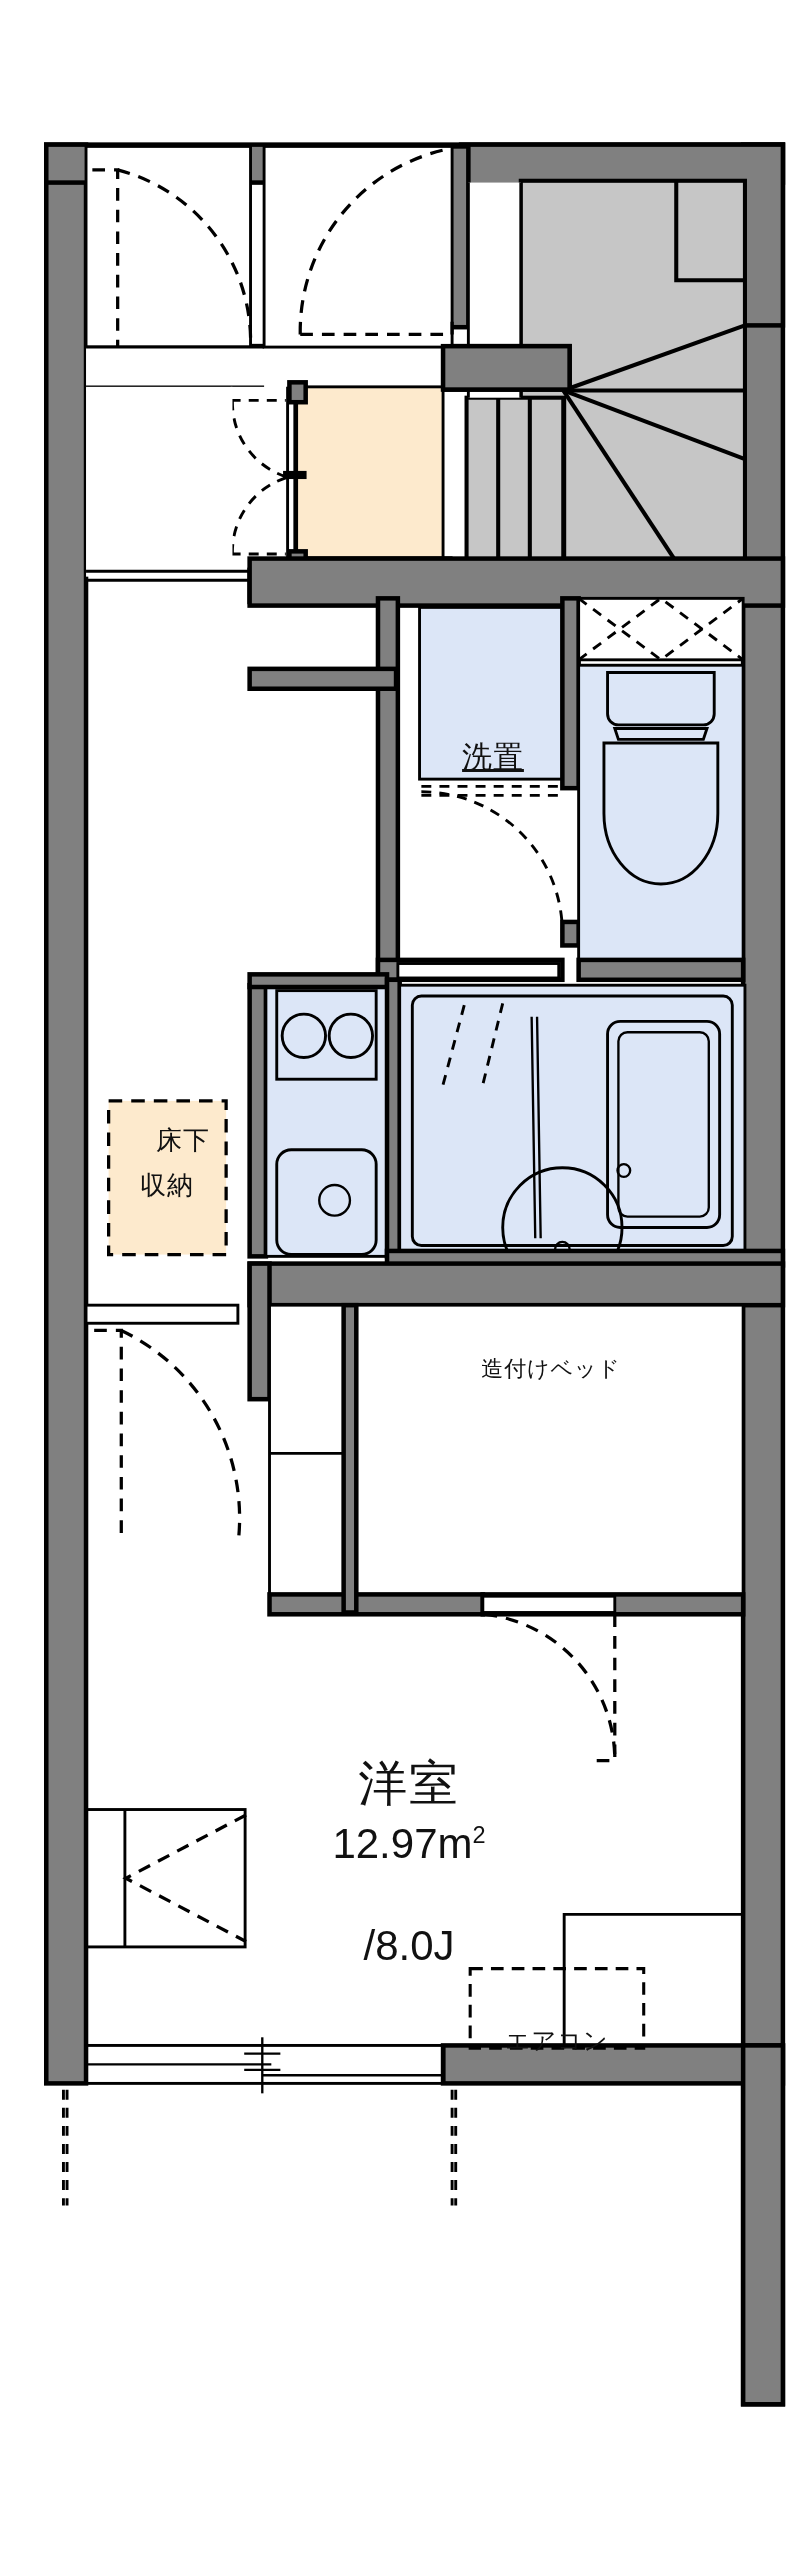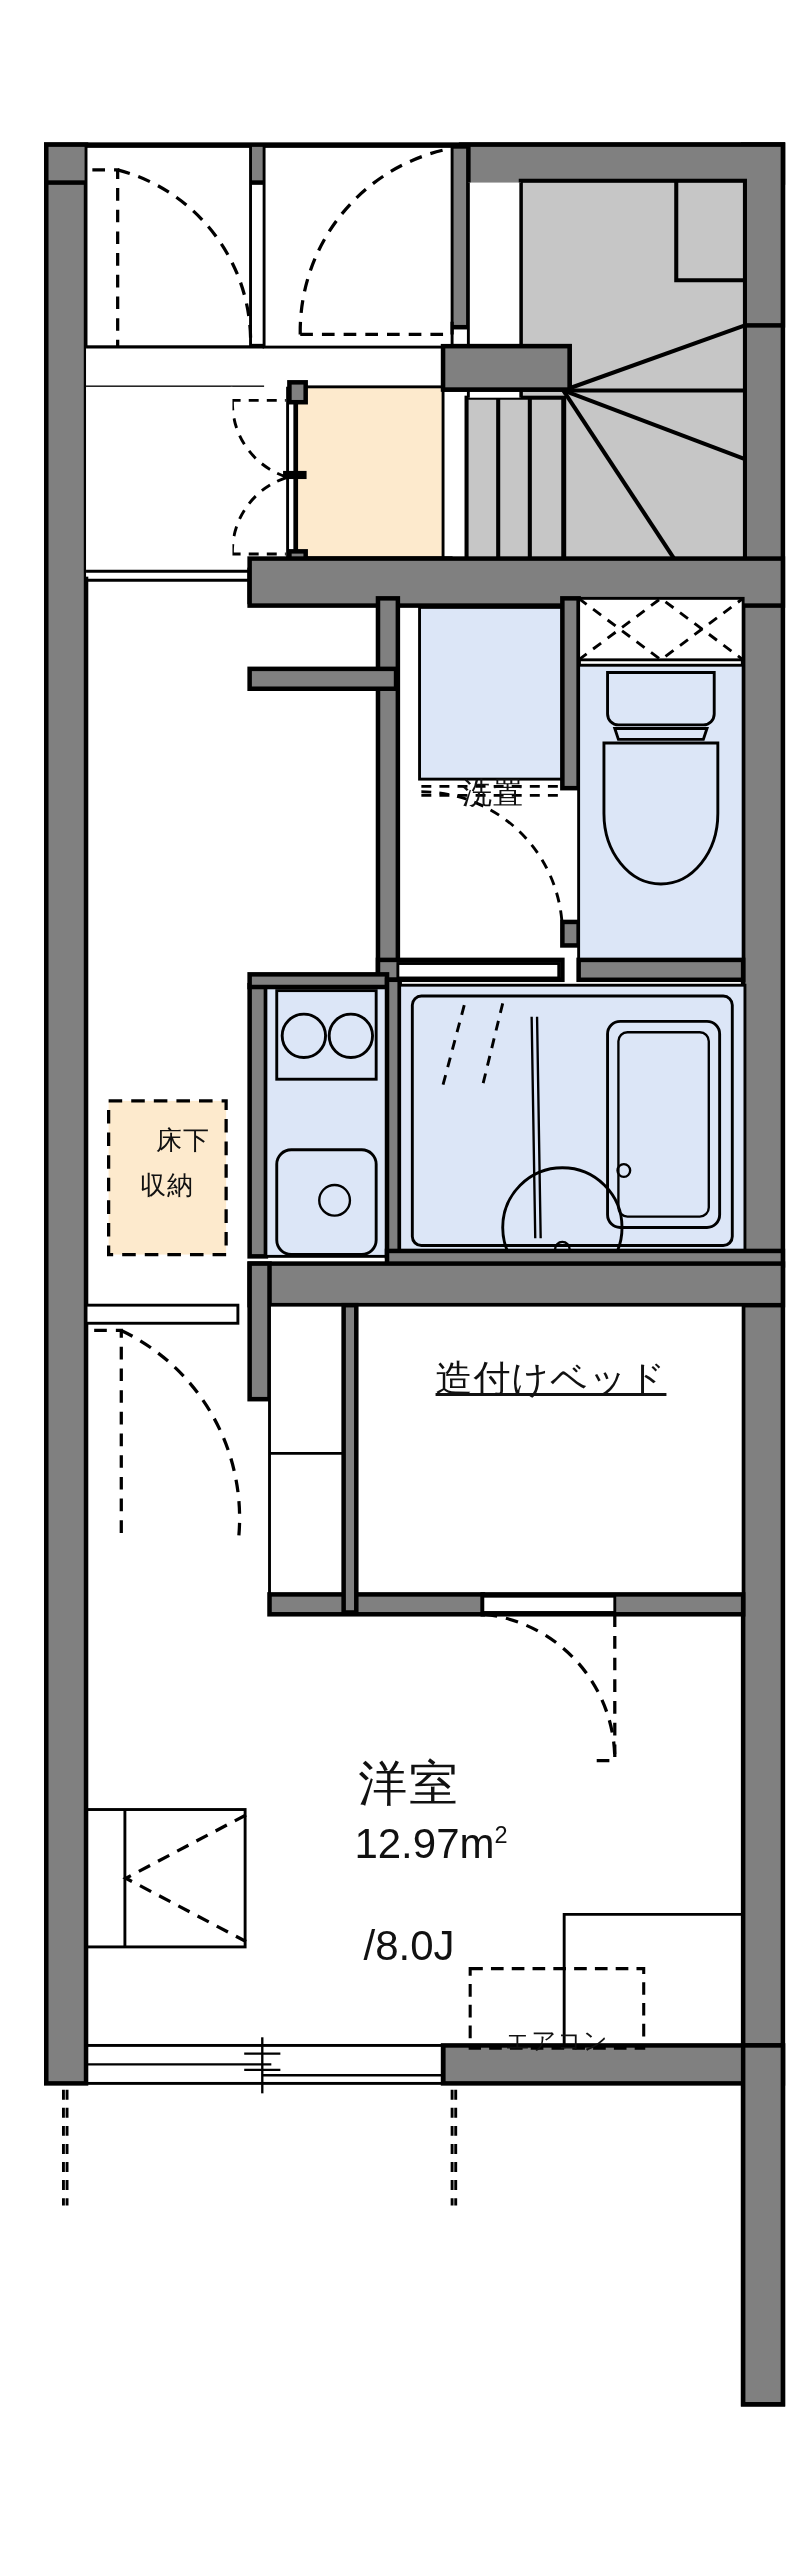--- a/index.html
+++ b/index.html
@@ -5,21 +5,21 @@
 <style>
   html,body{margin:0;padding:0;background:#ffffff;}
   body{font-family:"Liberation Sans","DejaVu Sans",sans-serif;}
   #stage{position:relative;width:812px;height:2576px;background:#ffffff;overflow:hidden;}
   #plan{position:absolute;left:0;top:0;}
   .txt{position:absolute;color:#111;white-space:nowrap;}
   .jp{font-family:"DejaVu Sans","Liberation Sans",sans-serif;}
   .lbl-room{font-size:49px;letter-spacing:1.8px;}
   .lbl-area{font-size:42px;letter-spacing:0px;}
   .lbl-area small{font-size:23.5px;vertical-align:super;}
-  .lbl-bed{font-size:37px;letter-spacing:0.9px;text-decoration:underline;}
+  .lbl-bed{font-size:22px;letter-spacing:0.9px;}
   .lbl-sm{font-size:30px;letter-spacing:0.9px;}
   .lbl-xs{font-size:26px;letter-spacing:0.9px;}
   .lbl-ac{font-size:24.4px;letter-spacing:0.9px;}
   .ctr{transform:translateX(-50%);}
 </style>
 </head>
 <body>
 
 <div id="stage">
 
@@ -228,30 +228,30 @@
     <path class="thin2" d="M95 2284 L300 2284 M290 2296 L491 2296"></path>
     <path class="thin2" d="M290 2254 L290 2316"></path>
     <path class="thin2" d="M270 2272 L310 2272 M270 2290 L310 2290"></path>
   </g>
 
   <path class="dash2" d="M70 2312 L70 2440 M74 2312 L74 2440"></path>
   <path class="dash2" d="M500 2312 L500 2440 M504 2312 L504 2440"></path>
 
 </svg>
 
-<div class="txt jp lbl-sm ctr" style="left:493px;top:773px;">洗置</div>
+<div class="txt jp lbl-sm ctr" style="left:493px;top:737px;text-decoration:underline;">洗置</div>
 
 <div class="txt jp lbl-xs ctr" style="left:183px;top:1123px;">床下</div>
 <div class="txt jp lbl-xs ctr" style="left:167px;top:1168px;text-align:center;">収納</div>
 
 <div class="txt jp lbl-bed ctr" style="left:551px;top:1354px;">造付けベッド</div>
 
 <div class="txt jp lbl-room ctr" style="left:409px;top:1751px;">洋室</div>
 
-<div class="txt lbl-area ctr" style="left:431px;top:1820px;">
+<div class="txt lbl-area ctr" style="left:409px;top:1820px;">
   <span>12.97</span><span>m</span><small>2</small>
 </div>
 
 <div class="txt lbl-area ctr" style="left:409px;top:1876px;margin-top:46px;">/8.0J</div>
 
 <div class="txt jp lbl-ac ctr" style="left:557px;top:1993px;margin-top:32px;">エアコン</div>
 
 </div>
 
 

